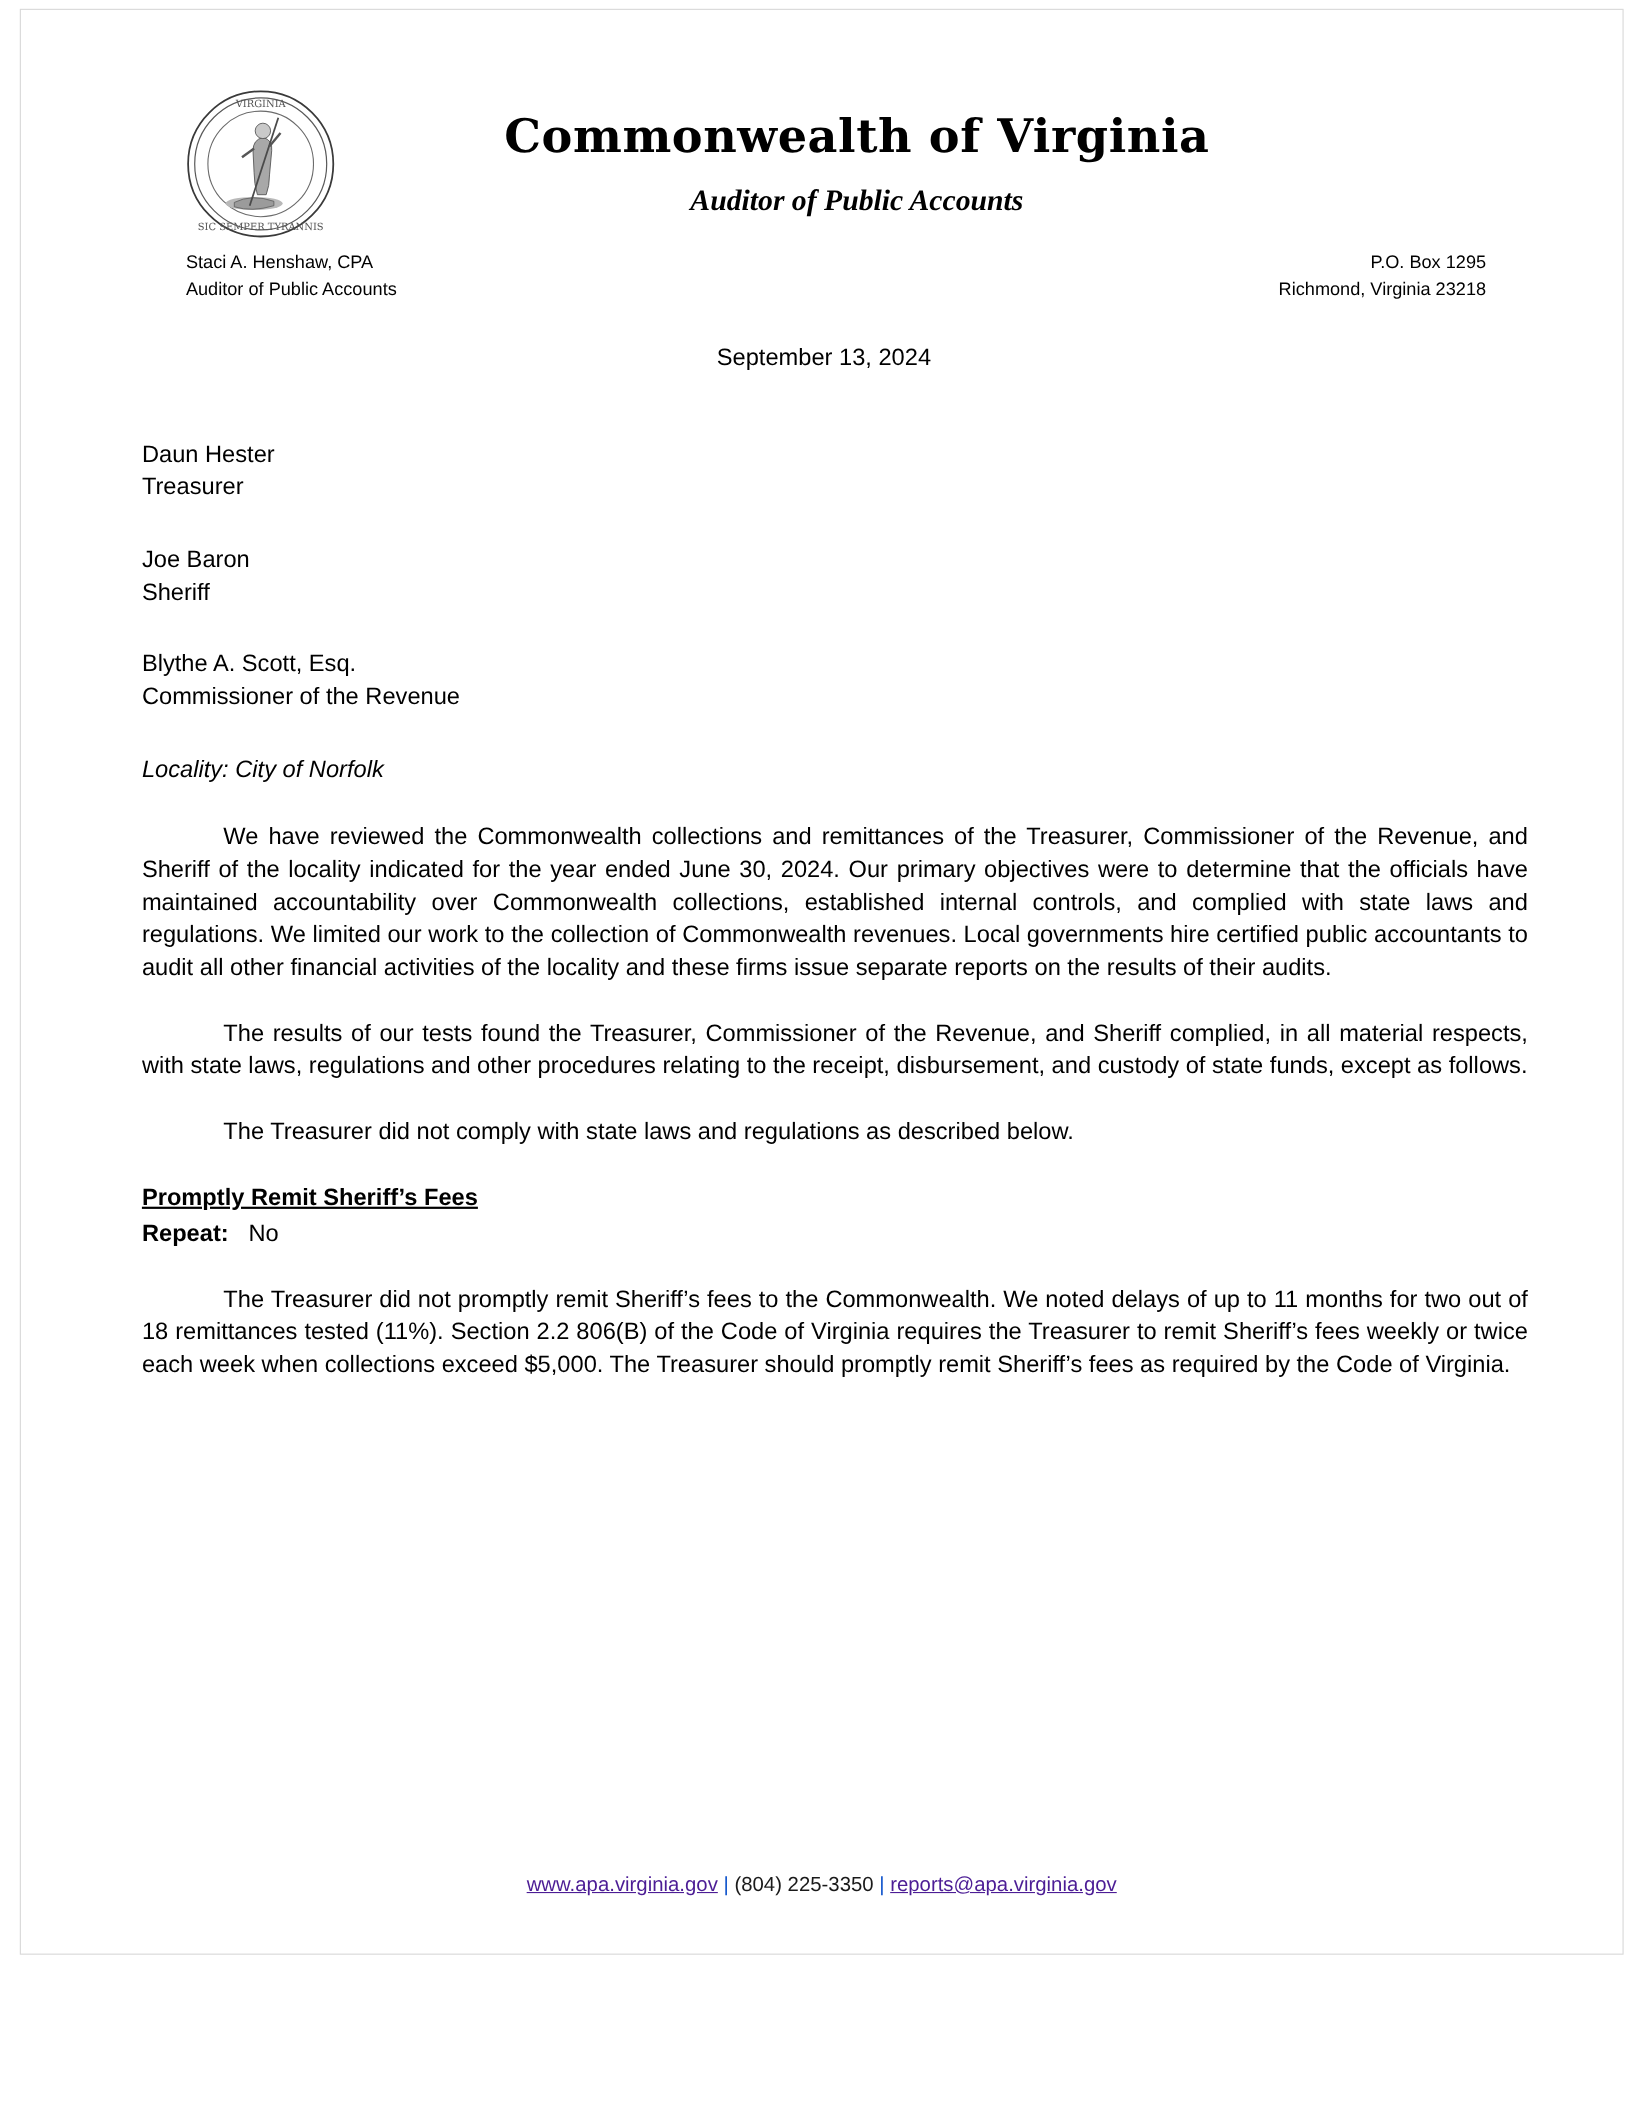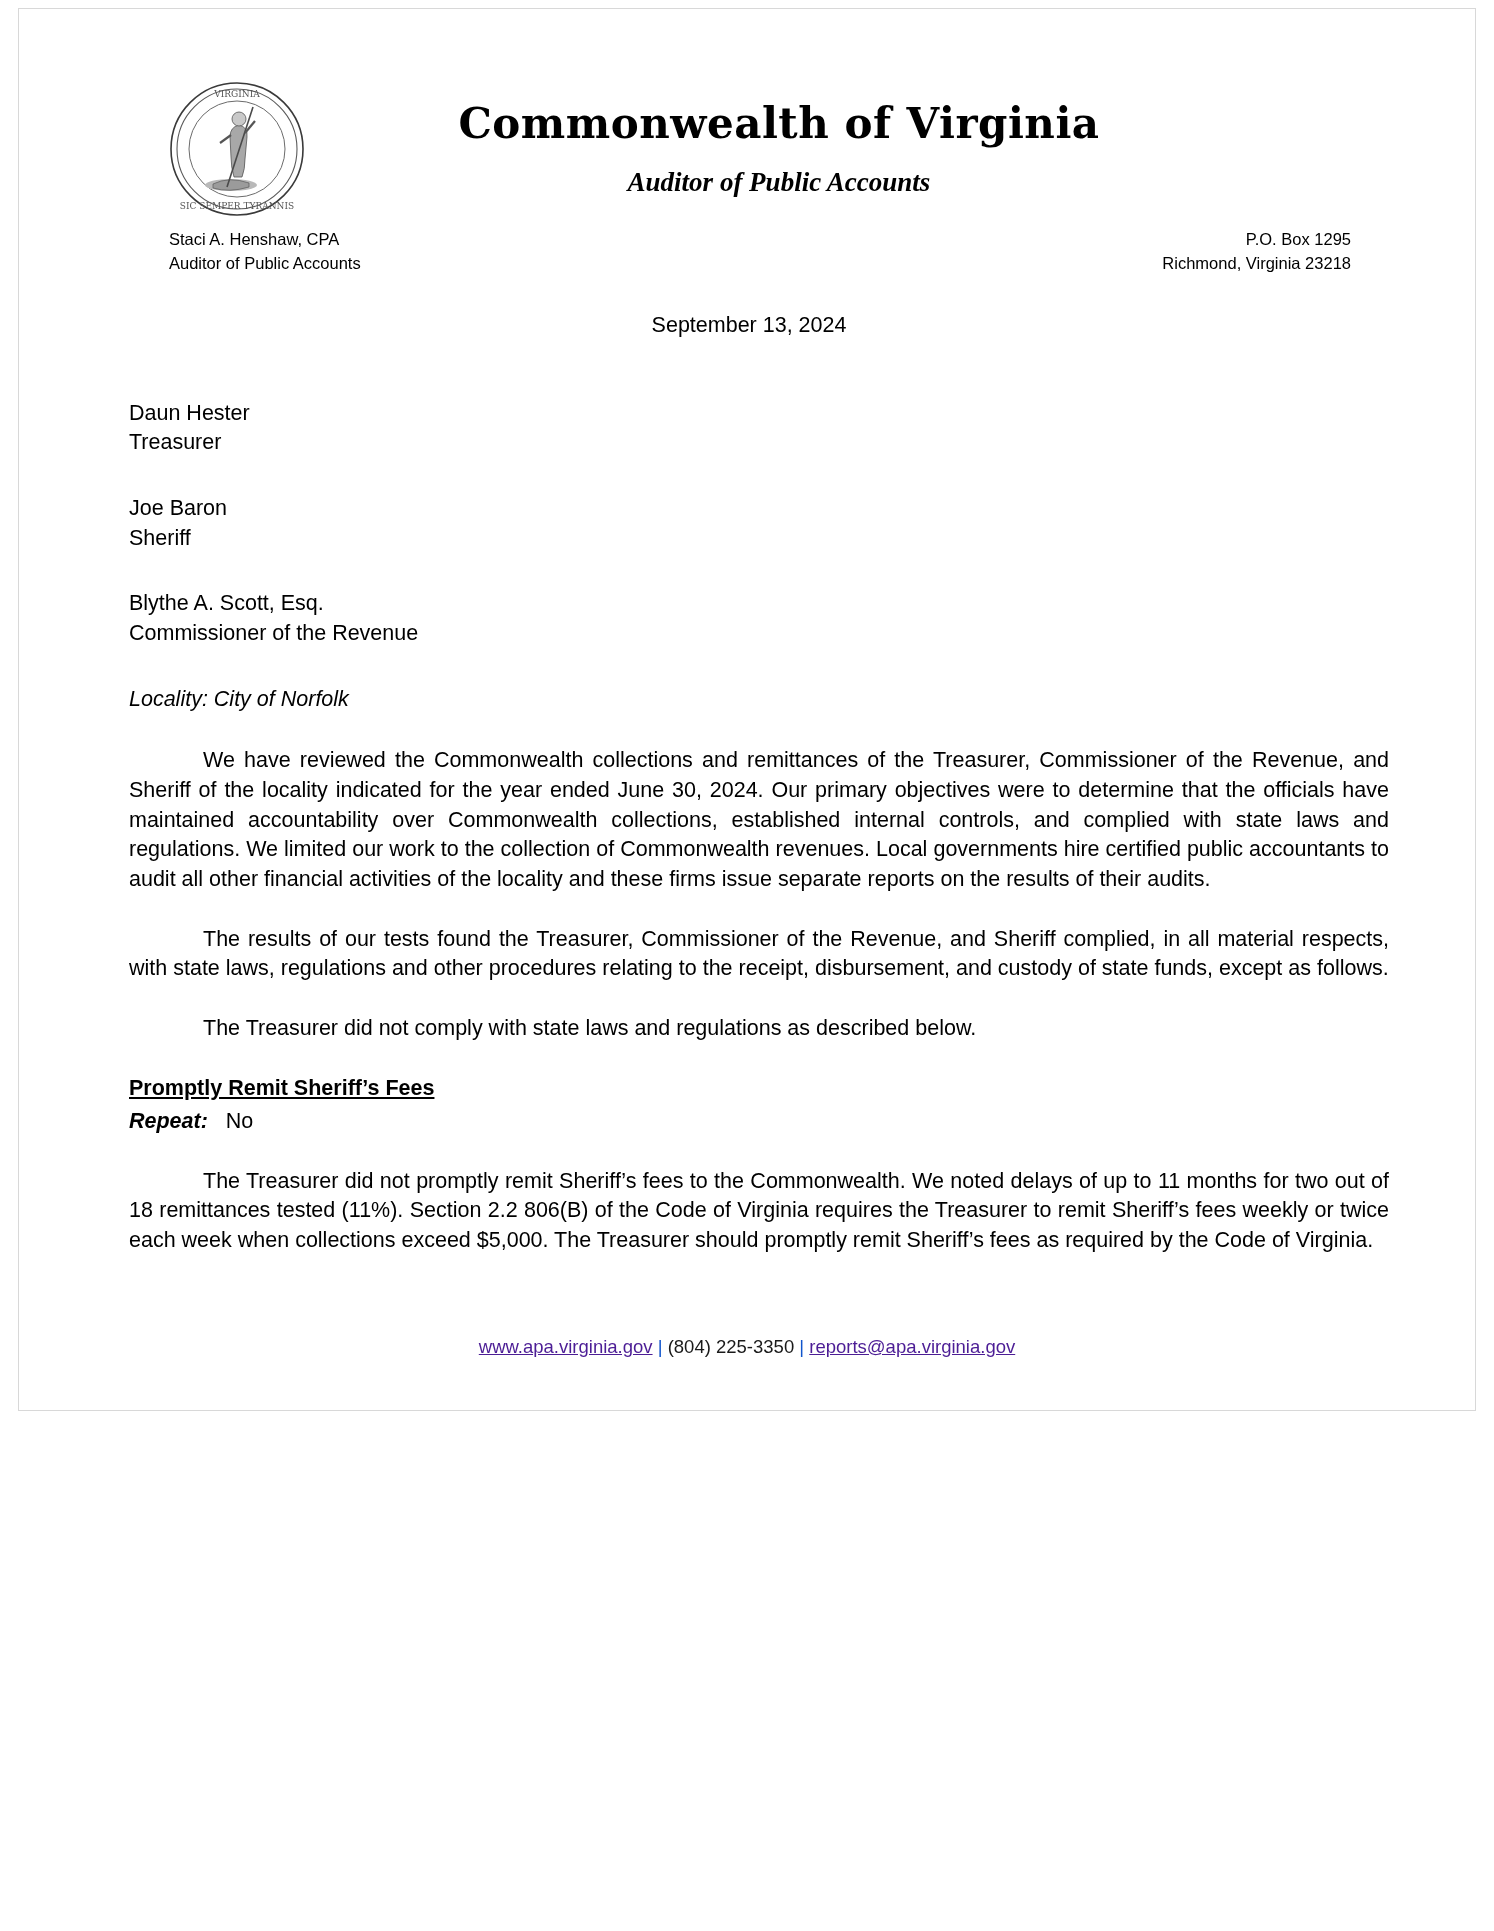--- a/index.html
+++ b/index.html
@@ -19,21 +19,21 @@
     width: 1494px;
     height: 1931px;
     background: #ffffff;
     box-sizing: border-box;
   }
   .sheet {
     position: absolute;
     left: 18px;
     top: 8px;
     width: 1458px;
-    height: 1403px;
+    height: 1769px;
     background: #ffffff;
     border: 1px solid #d8d8d8;
     box-sizing: border-box;
   }
   .inner {
     position: absolute;
     left: 110px;
     top: 50px;
     width: 1260px;
   }
@@ -120,21 +120,21 @@
   }
   p.just.last { margin-bottom: 0; }
   .finding-head {
     font-weight: bold;
     text-decoration: underline;
     margin-bottom: 4px;
   }
   .repeat-line {
     margin-bottom: 30px;
   }
-  .repeat-label { font-weight: bold; font-style: italic; }
+  .repeat-label { font-weight: bold; }
 
   
   .footer {
     position: absolute;
     left: 0;
     right: 0;
     bottom: 52px;
     text-align: center;
     font-size: 18.5px;
     color: #1a1a1a;

